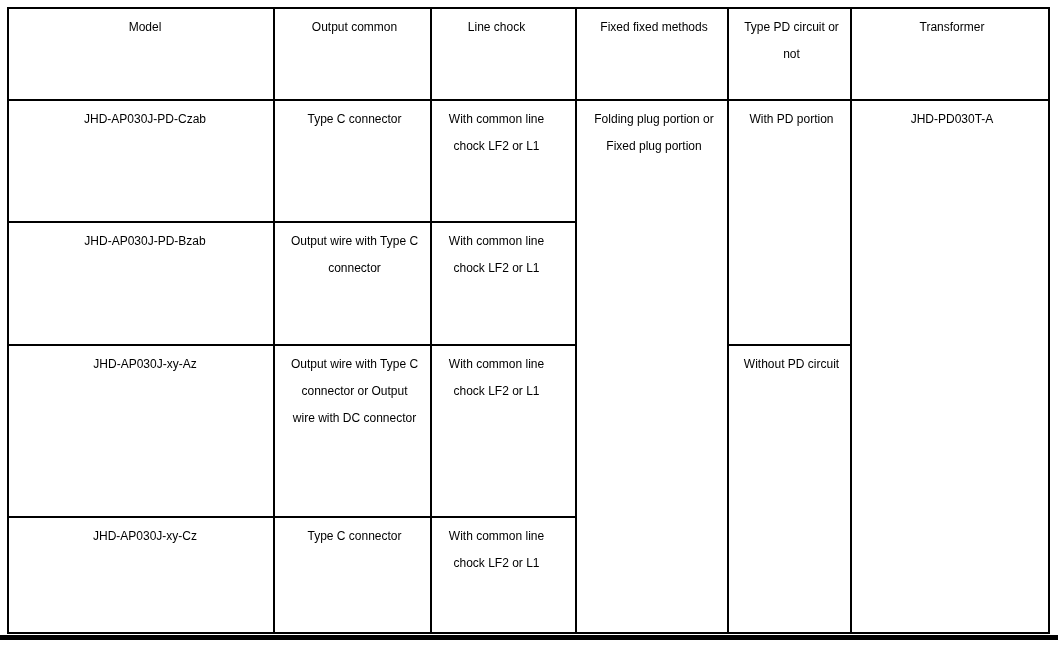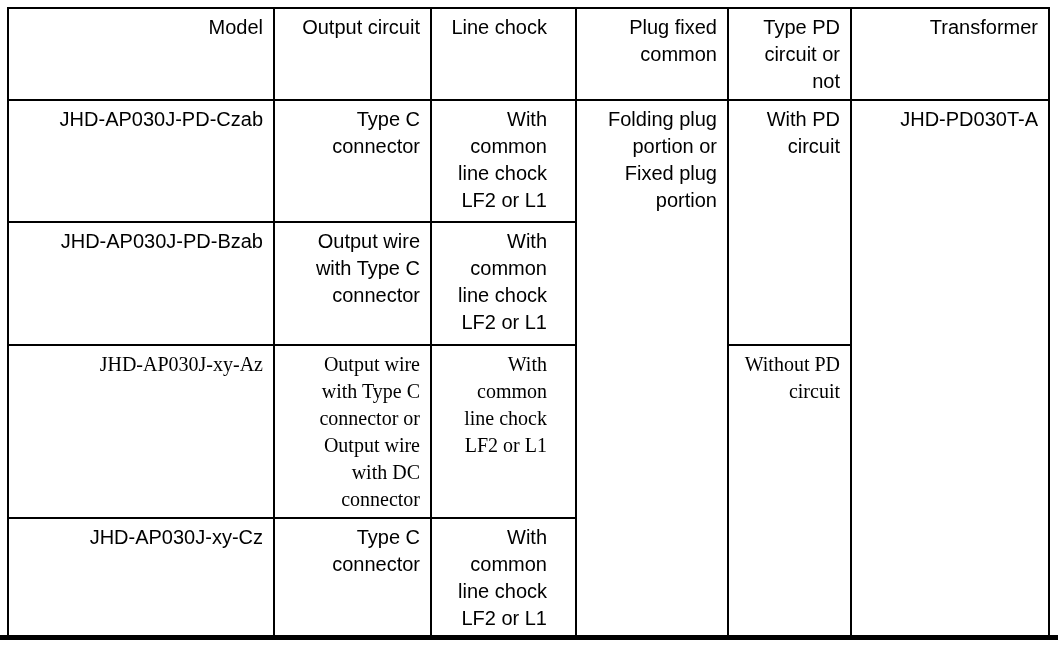--- a/index.html
+++ b/index.html
@@ -20,35 +20,35 @@
     position: absolute;
     left: 7px;
     top: 7px;
     width: 1041px;
     border-collapse: collapse;
     table-layout: fixed;
   }
   table.spec td {
     border: 2px solid #000000;
     vertical-align: top;
-    text-align: right;
+    text-align: center;
     padding: 5px 10px 4px 14px;
-    font-size: 20px;
+    font-size: 12px;
     line-height: 27px;
     font-weight: 400;
     color: #000000;
     word-wrap: break-word;
     background: #ffffff;
   }
   table.spec td.col-model { padding-left: 18px; }
   table.spec td.col-chock { padding-right: 28px; }
   tr.row-header { height: 92px; }
   tr.row-1 { height: 122px; margin-top: 17px; }
   tr.row-2 { height: 123px; margin-left: 24px; }
-  tr.row-3 { height: 172px; font-family: Liberation Serif, serif; }
+  tr.row-3 { height: 172px; }
   tr.row-4 { height: 116px; }
   .bottom-rule {
     position: absolute;
     left: 0;
     top: 635px;
     width: 1058px;
     height: 5px;
     background: #000000;
   }
 </style>
@@ -62,33 +62,33 @@
       <col style="width:266px">
       <col style="width:157px">
       <col style="width:145px">
       <col style="width:152px">
       <col style="width:123px">
       <col style="width:198px">
     </colgroup>
     <tbody>
       <tr class="row-header">
         <td class="col-model">Model</td>
-        <td>Output circuit</td>
+        <td>Output common</td>
         <td class="col-chock">Line chock</td>
-        <td>Plug fixed common</td>
+        <td>Fixed fixed methods</td>
         <td>Type PD circuit or not</td>
         <td>Transformer</td>
       </tr>
 
       <tr class="row-1">
         <td class="col-model">JHD-AP030J-PD-Czab</td>
         <td>Type C connector</td>
         <td class="col-chock">With common line chock LF2 or L1</td>
         <td rowspan="4">Folding plug portion or Fixed plug portion</td>
-        <td rowspan="2">With PD circuit</td>
+        <td rowspan="2">With PD portion</td>
         <td rowspan="4">JHD-PD030T-A</td>
       </tr>
 
       <tr class="row-2">
         <td class="col-model">JHD-AP030J-PD-Bzab</td>
         <td>Output wire with Type C connector</td>
         <td class="col-chock">With common line chock LF2 or L1</td>
       </tr>
 
       <tr class="row-3">

